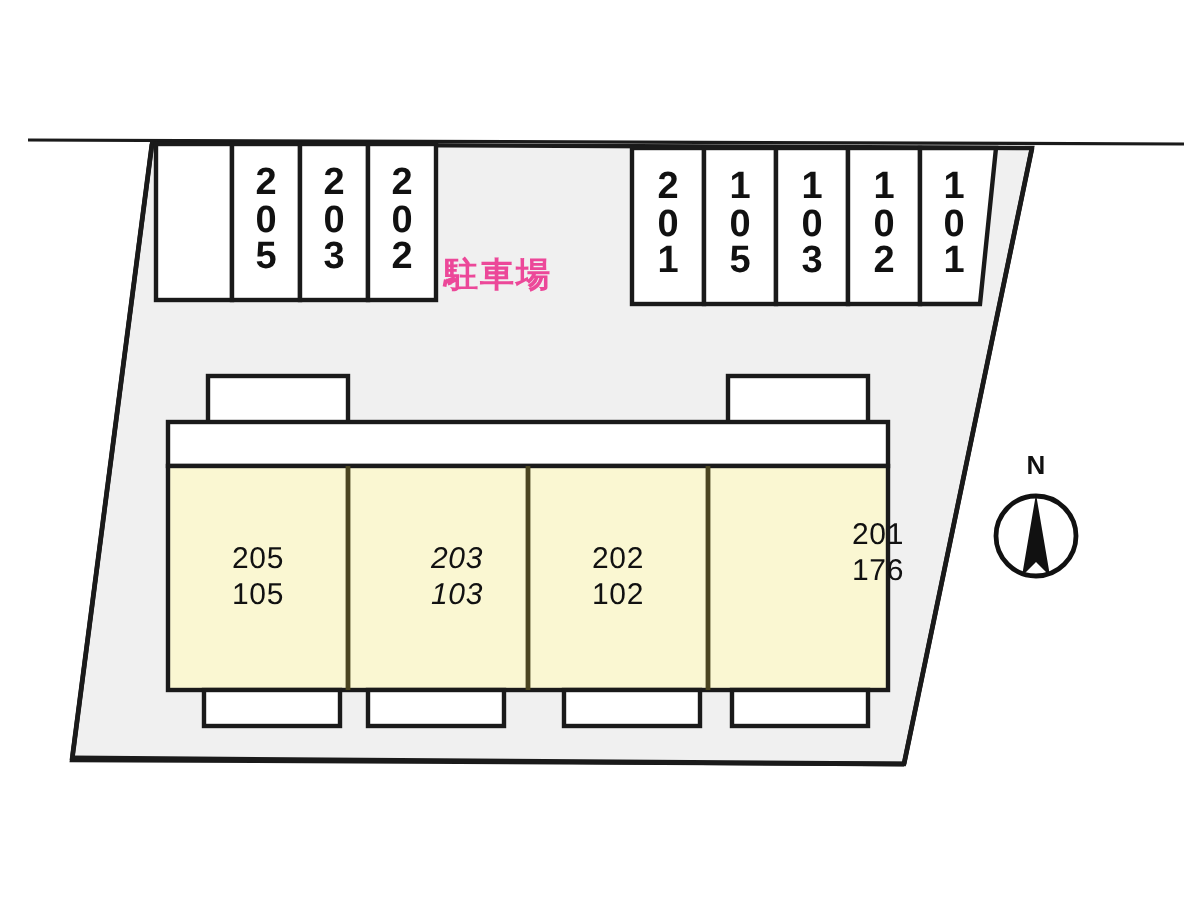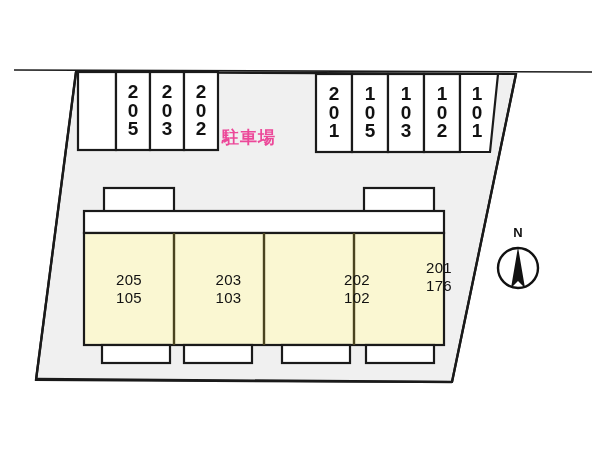--- a/index.html
+++ b/index.html
@@ -191,25 +191,25 @@
     <span>0</span>
     <span>1</span>
   </div>
 
   <div id="parking-caption">駐車場</div>
 
   <div class="unit-label" style="left:84px; top:233px; width:90px; height:112px;">
     <span class="l1">205</span>
     <span class="l2">105</span>
   </div>
-  <div class="unit-label" style="left:174px; top:233px; width:109px; height:112px;">
+  <div class="unit-label" style="left:174px; top:233px; width:109px; height:112px;font-style:italic;">
     <span class="l1">203</span>
     <span class="l2">103</span>
   </div>
-  <div class="unit-label" style="left:264px; top:233px; width:90px; height:112px;margin-left:48px;">
+  <div class="unit-label" style="left:264px; top:233px; width:90px; height:112px;">
     <span class="l1">202</span>
     <span class="l2">102</span>
   </div>
   <div class="unit-label" style="left:354px; top:233px; width:90px; height:88px;margin-left:40px;">
     <span class="l1">201</span>
     <span class="l2">176</span>
   </div>
 
   <div id="compass">
     <div id="compass-letter">N</div>

